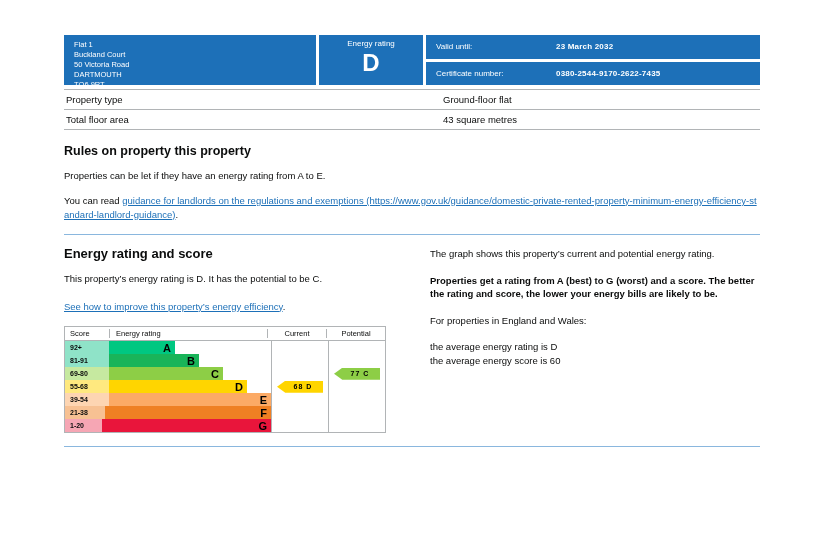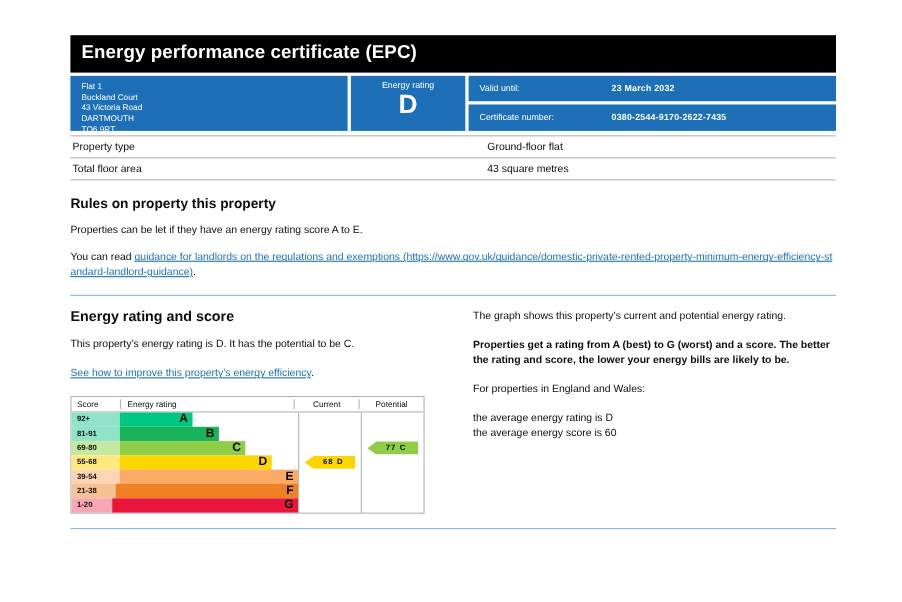--- a/index.html
+++ b/index.html
@@ -221,27 +221,26 @@
     padding-left: 6px;
     box-sizing: border-box;
   }
 </style>
 </head>
 <body>
 
 <div class="page">
   <div class="content">
 
-    <div class="title-bar">Energy performance certificate (EPC)</div>
 
     <div class="summary">
       <div class="summary-address">
         <div>Flat 1</div>
         <div>Buckland Court</div>
-        <div>43 Victoria Road</div>
+        <div>50 Victoria Road</div>
         <div>DARTMOUTH</div>
         <div>TQ6 9RT</div>
       </div>
       <div class="summary-rating">
         <div class="lbl">Energy rating</div>
         <div class="val">D</div>
       </div>
       <div class="summary-meta">
         <div class="meta-row">
           <span class="meta-label">Valid until:</span>
@@ -259,21 +258,21 @@
         <span class="prop-key">Property type</span>
         <span class="prop-val">Ground-floor flat</span>
       </div>
       <div class="prop-row">
         <span class="prop-key">Total floor area</span>
         <span class="prop-val">43 square metres</span>
       </div>
     </div>
 
     <div class="rule-head">Rules on property this property</div>
-    <div class="para">Properties can be let if they have an energy rating score A to E.</div>
+    <div class="para">Properties can be let if they have an energy rating from A to E.</div>
     <div class="para">
       <span>You can read </span><a class="link" href="#">guidance for landlords on the regulations and exemptions (https://www.gov.uk/guidance/domestic-private-rented-property-minimum-energy-efficiency-standard-landlord-guidance)</a><span>.</span>
     </div>
 
     <div class="divider"></div>
 
     <div class="cols">
       <div class="col-left">
         <div class="sec-head">Energy rating and score</div>
         <div class="p">This property’s energy rating is D. It has the potential to be C.</div>

